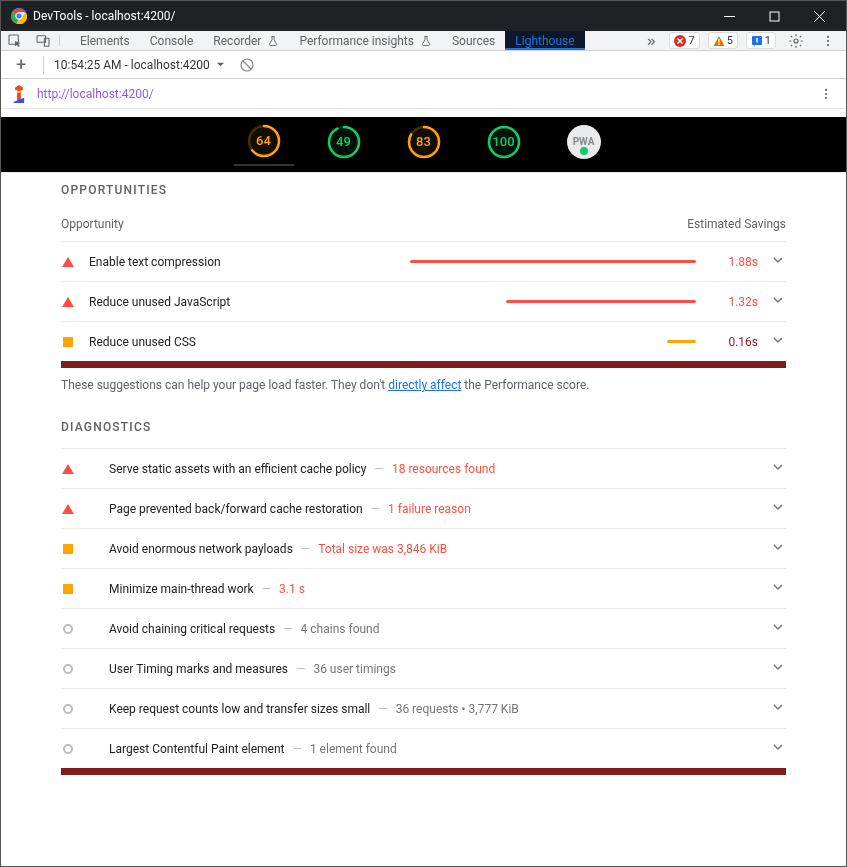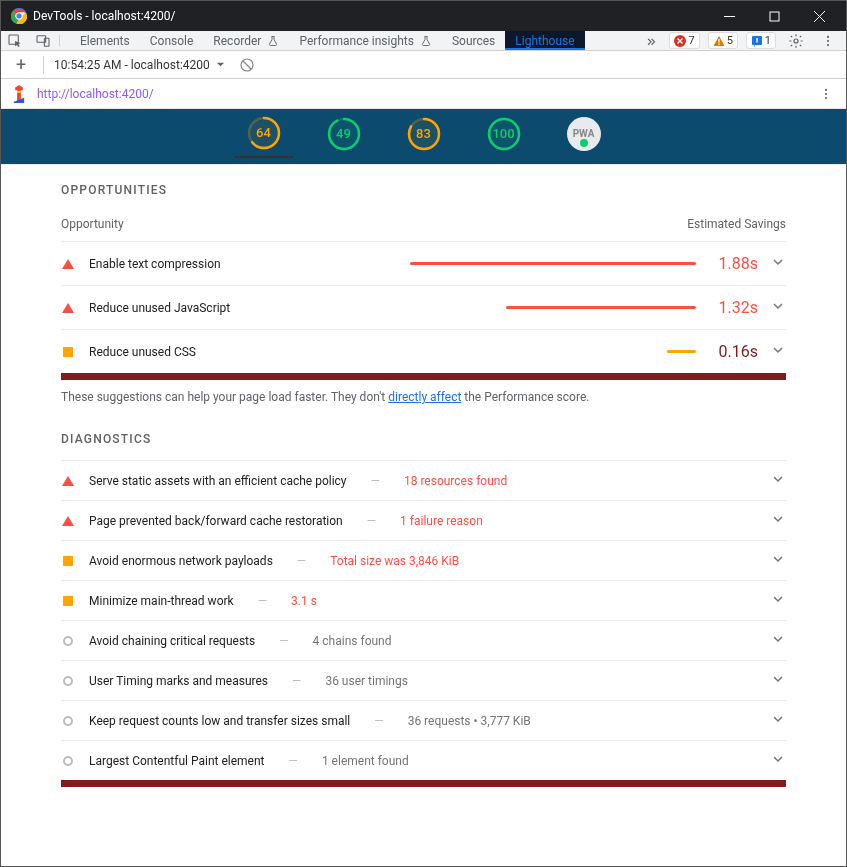--- a/index.html
+++ b/index.html
@@ -32,47 +32,47 @@
   .lh-logo { width:16px; height:18px; }
   .urlbar .url { flex:1; color:#8b5cf6; }
   .urlbar .dots { width:20px; display:flex; align-items:center; justify-content:center; }
 
   .content-wrap { flex:1; position:relative; display:flex; }
   .report { flex:1; overflow-y:scroll; }
   .report::-webkit-scrollbar { width:15px; }
   .report::-webkit-scrollbar-track { background:#f1f1f1; }
   .report::-webkit-scrollbar-thumb { background:#c1c1c1; }
 
-  .gauges { height:56px; display:flex; align-items:center; justify-content:center; gap:20px; border-bottom:1px solid #ebebeb; padding:4px 0; position:sticky; top:0; background:#0c4a6e; z-index:2; }
+  .gauges { height:56px; display:flex; align-items:center; justify-content:center; gap:20px; border-bottom:1px solid #ebebeb; padding:4px 0; position:sticky; top:8px; background:#000000; z-index:2; }
   .gauge { width:60px; display:flex; flex-direction:column; align-items:center; gap:4px; cursor:pointer; padding-bottom:6px; }
   .gauge.selected { border-bottom:2px solid #333; }
   .gauge .ring { width:34px; height:34px; border-radius:50%; display:flex; align-items:center; justify-content:center; font-size:13px; font-weight:500; position:relative; }
   .gauge .ring svg { position:absolute; inset:0; width:34px; height:34px; transform:rotate(-90deg); }
   .gauge .pwa-badge { width:34px; height:34px; border-radius:50%; background:#e8eaec; display:flex; align-items:center; justify-content:center; font-size:10px; color:#888; font-weight:700; position:relative; }
   .gauge .pwa-dot { position:absolute; bottom:4px; width:8px; height:8px; border-radius:50%; background:#0cce6b; }
 
   .section { padding:18px 60px 10px 60px; }
   .sec-title { font-size:12px; letter-spacing:1.2px; color:#616161; font-weight:500; margin-bottom:14px; }
   .opp-header { display:flex; justify-content:space-between; color:#5f6368; font-size:12px; padding:6px 0 10px 0; }
   .audit-row { display:flex; align-items:center; border-top:1px solid #ebebeb; padding:12px 0; gap:14px; cursor:pointer; }
   .audit-row:last-child { border-bottom:7px solid #7f1d1d; }
   .audit-icon { width:14px; display:flex; align-items:center; justify-content:center; }
   .tri-red { width:0; height:0; border-left:6px solid transparent; border-right:6px solid transparent; border-bottom:10px solid #ff4e42; }
   .sq-orange { width:10px; height:10px; background:#ffa400; }
   .circ-gray { width:10px; height:10px; border:2px solid #bdbdbd; border-radius:50%; }
   .audit-title { flex:0 0 auto; color:#212121; }
-  .audit-title-flex { flex:1; color:#212121; display:flex; align-items:center; gap:24px; }
+  .audit-title-flex { flex:1; color:#212121; display:flex; align-items:center; gap:8px;margin-left:20px; }
   .dash { color:#bdbdbd; }
   .sub-red { color:#ff4e42; }
   .sub-gray { color:#757575; }
   .bar-track { flex:1; height:4px; display:flex; align-items:center; justify-content:flex-end; }
   .bar-fill { height:3px; border-radius:2px; }
   .bar-fill.red { background:#ff4e42; }
   .bar-fill.orange { background:#ffa400; }
-  .saving { width:48px; text-align:right; font-size:16px; }
+  .saving { width:48px; text-align:right; font-size:12px; }
   .saving.red { color:#ff4e42; }
   .saving.orange { color:#7f1d1d; }
   .chev { width:14px; color:#757575; }
   .chev svg { width:12px; height:12px; }
   .note { color:#5f6368; padding:10px 0 0 0; }
   .note a { color:#1a73e8; text-decoration:underline; }
 </style>
 </head>
 <body>
 

